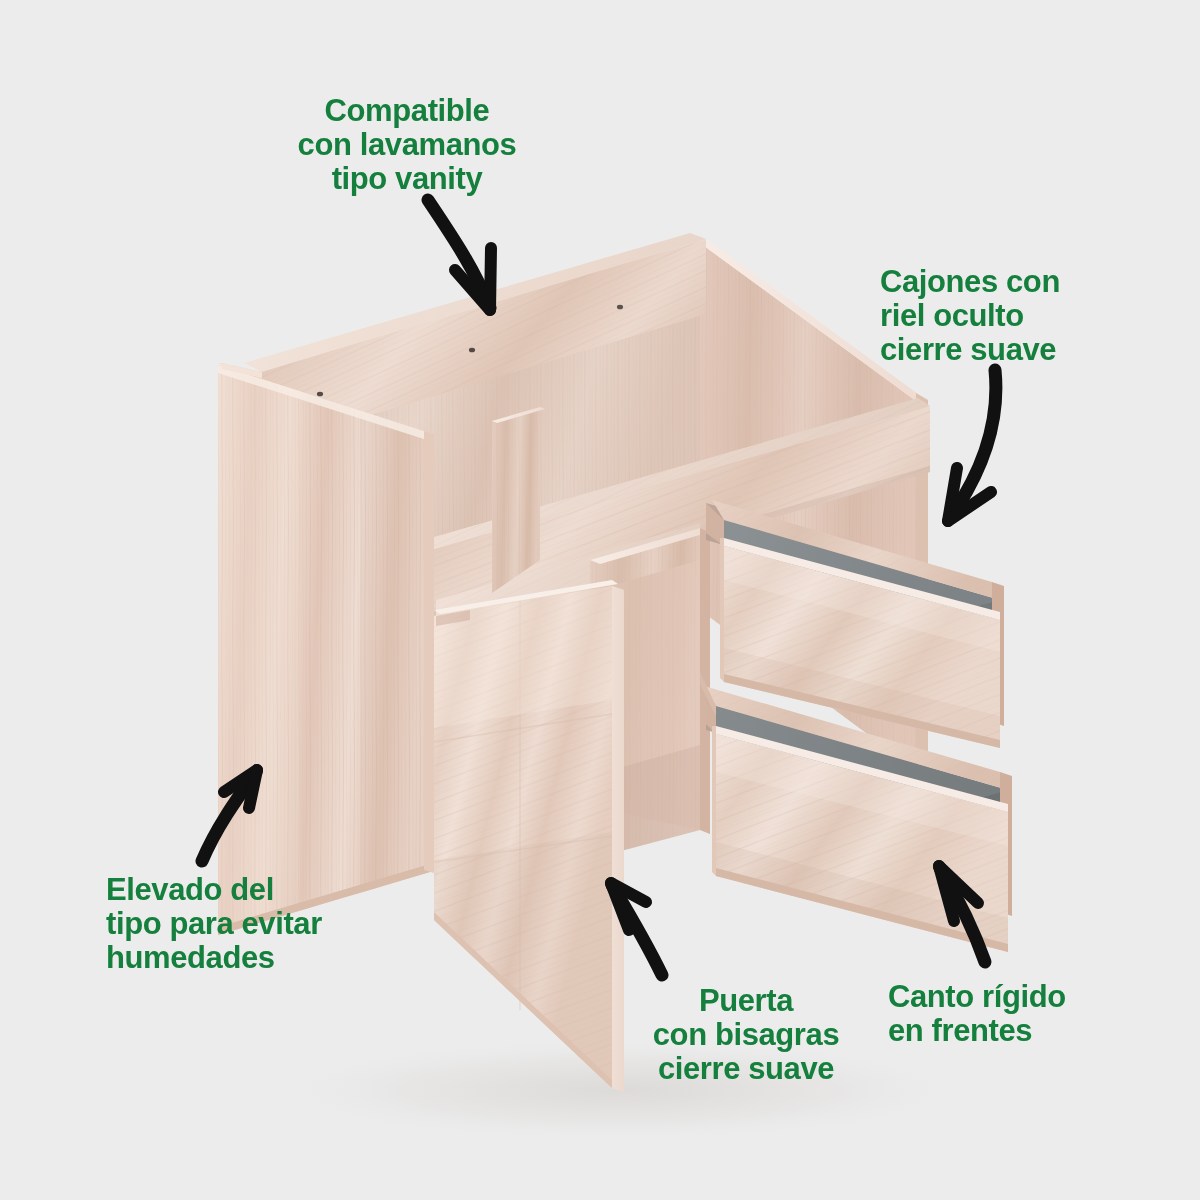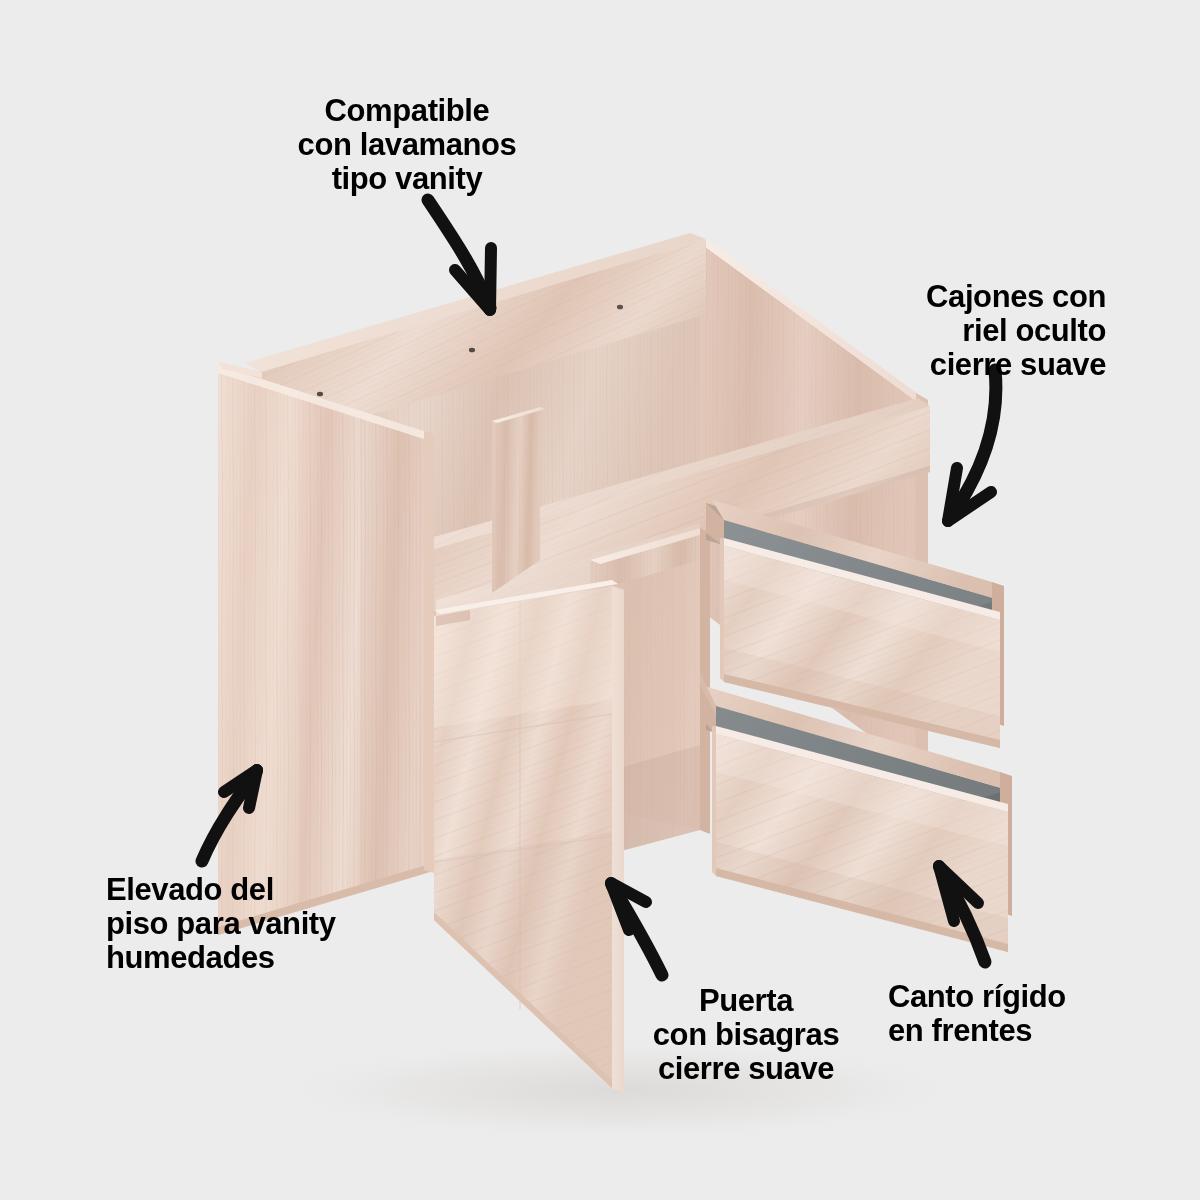--- a/index.html
+++ b/index.html
@@ -9,30 +9,30 @@
     background:#ececec;
     font-family:"Liberation Sans", sans-serif;
     overflow:hidden;
     position:relative;
   }
   #stage{position:absolute;inset:0;width:1200px;height:1200px;}
   #stage svg{display:block;width:1200px;height:1200px;}
 
   .callout{
     position:absolute;
-    color:#000000;
+    color:#15803d;
     font-weight:bold;
     font-size:31px;
     line-height:1.10;
     letter-spacing:-0.4px;
     white-space:pre-line;
     font-family:"Liberation Sans", sans-serif;
   }
   .c-top   {left:268px; top:94px;  width:278px; text-align:center;}
-  .c-right {left:880px; top:280px; width:226px; text-align:right;}
+  .c-right {left:880px; top:265px; width:226px; text-align:left;}
   .c-left  {left:106px; top:873px; width:268px; text-align:left;}
   .c-door  {left:632px; top:984px; width:228px; text-align:center;}
   .c-edge  {left:888px; top:980px; width:216px; }
 </style>
 </head>
 <body>
 
 <div id="stage">
 <svg viewBox="0 0 1200 1200" xmlns="http://www.w3.org/2000/svg">
   <defs>
@@ -405,21 +405,21 @@
 
 <div class="callout c-top">Compatible
 con lavamanos
 tipo vanity</div>
 
 <div class="callout c-right">Cajones con
 riel oculto
 cierre suave</div>
 
 <div class="callout c-left">Elevado del
-piso para vanity
+tipo para evitar
 humedades</div>
 
 <div class="callout c-door">Puerta
 con bisagras
 cierre suave</div>
 
 <div class="callout c-edge">Canto rígido
 en frentes</div>
 
 </body></html>

